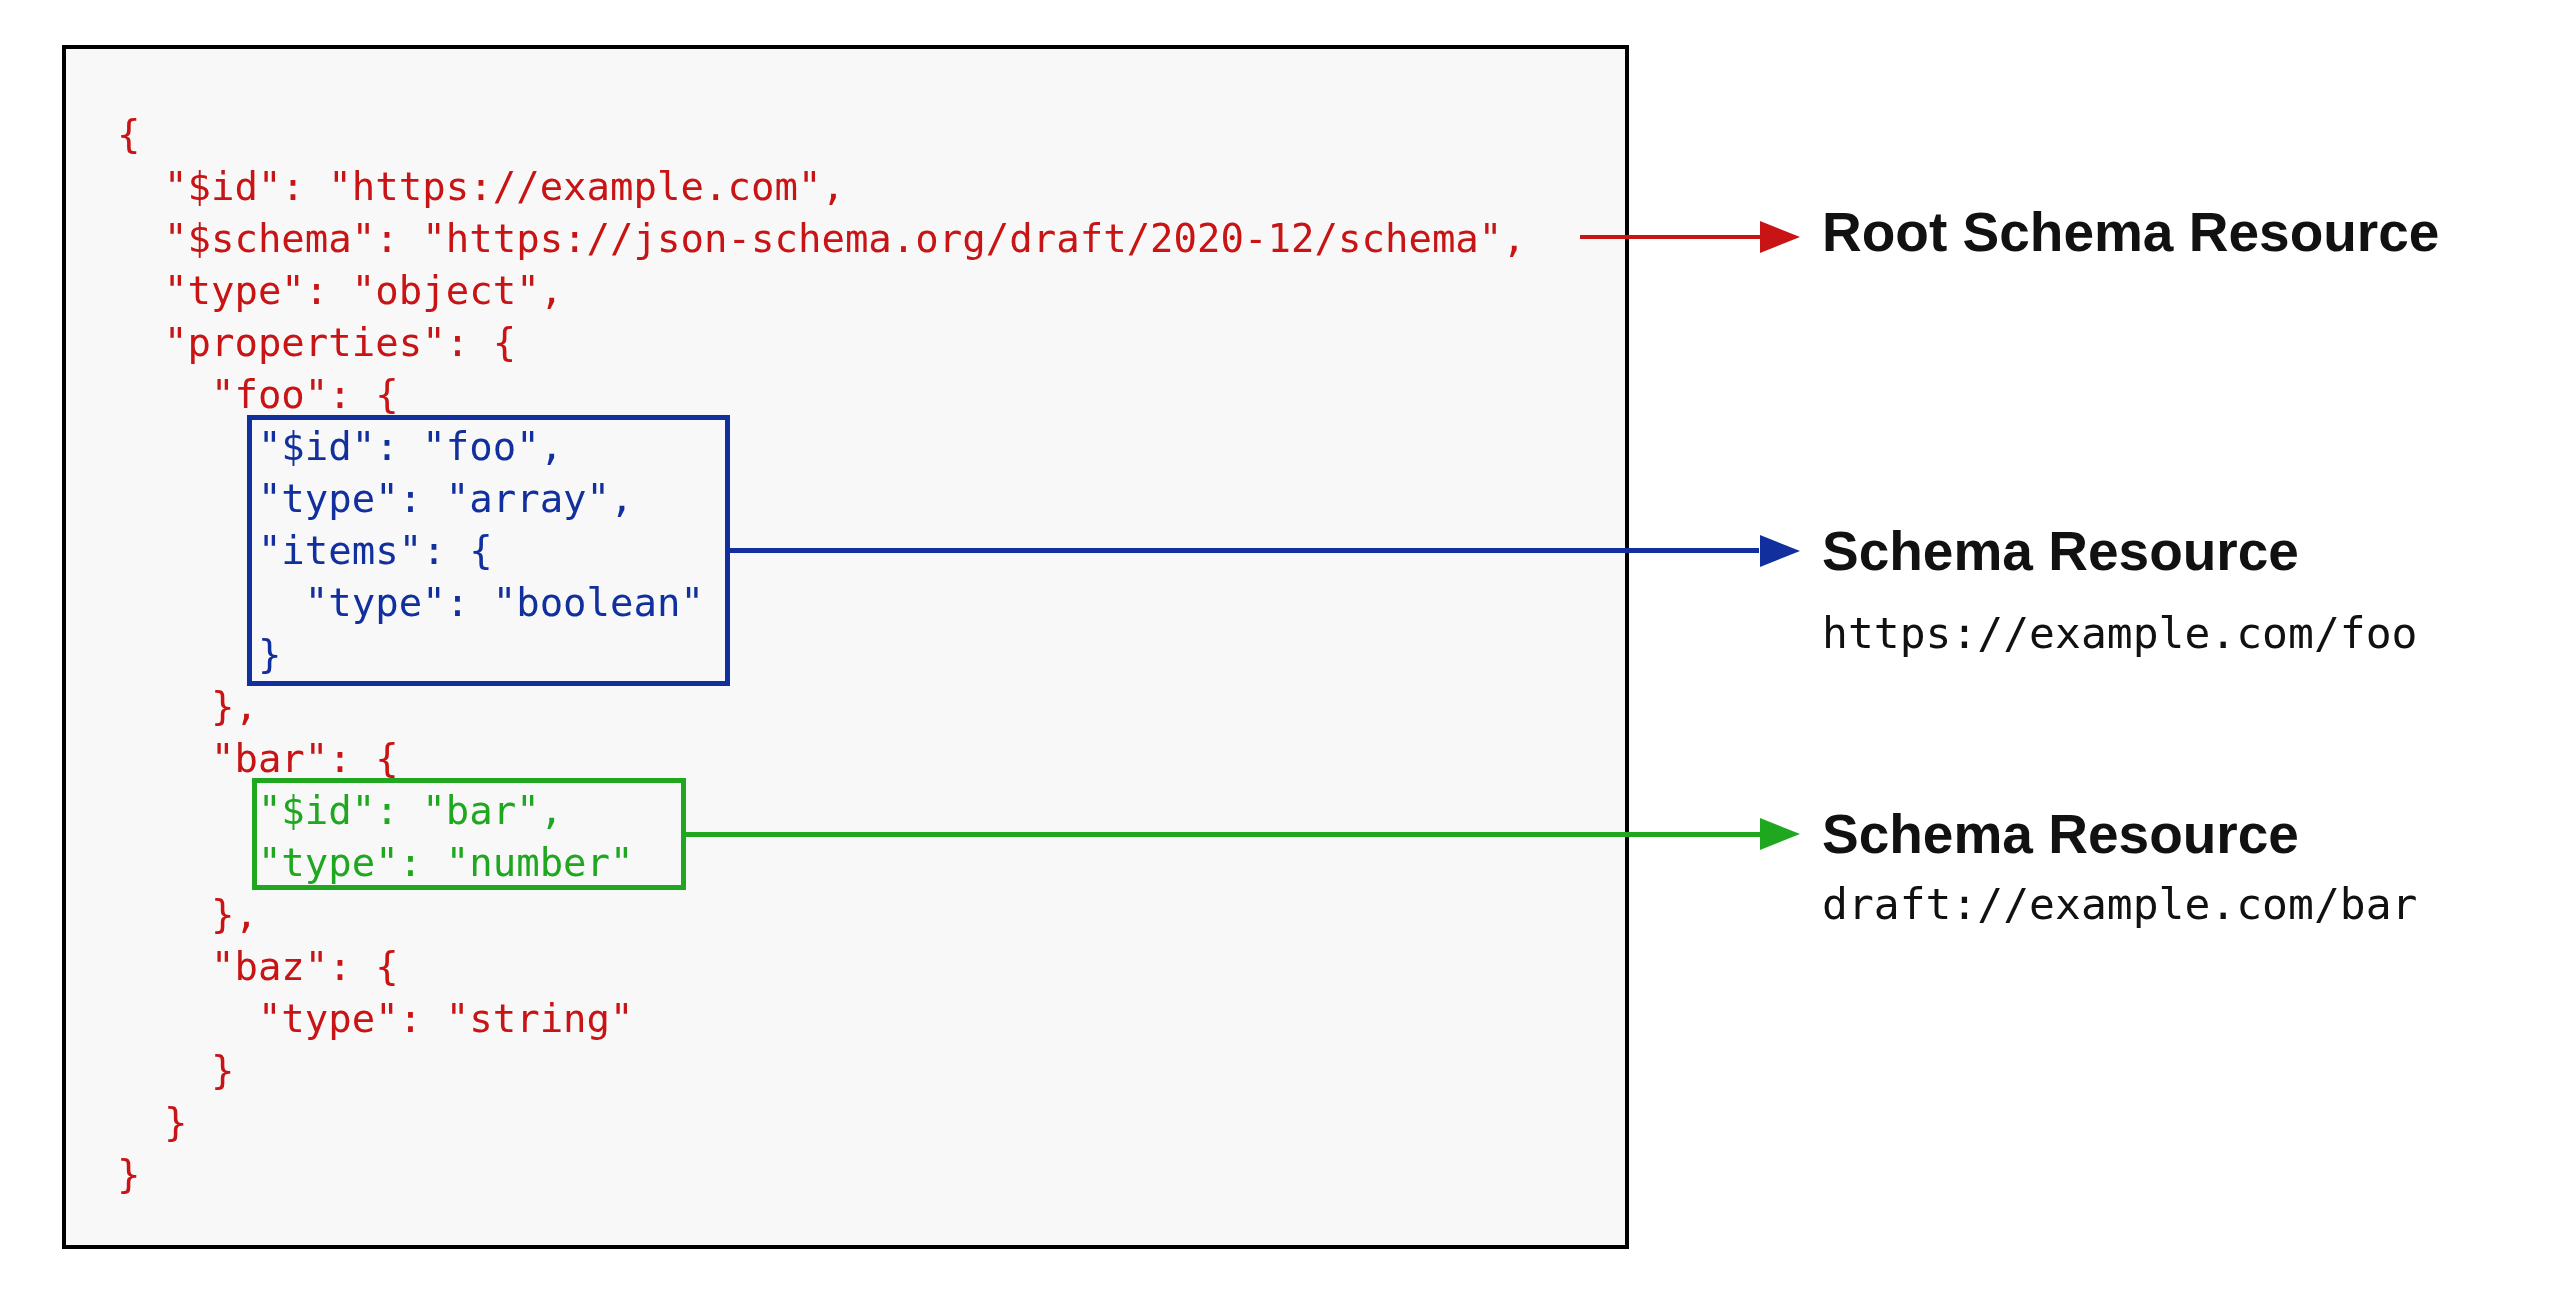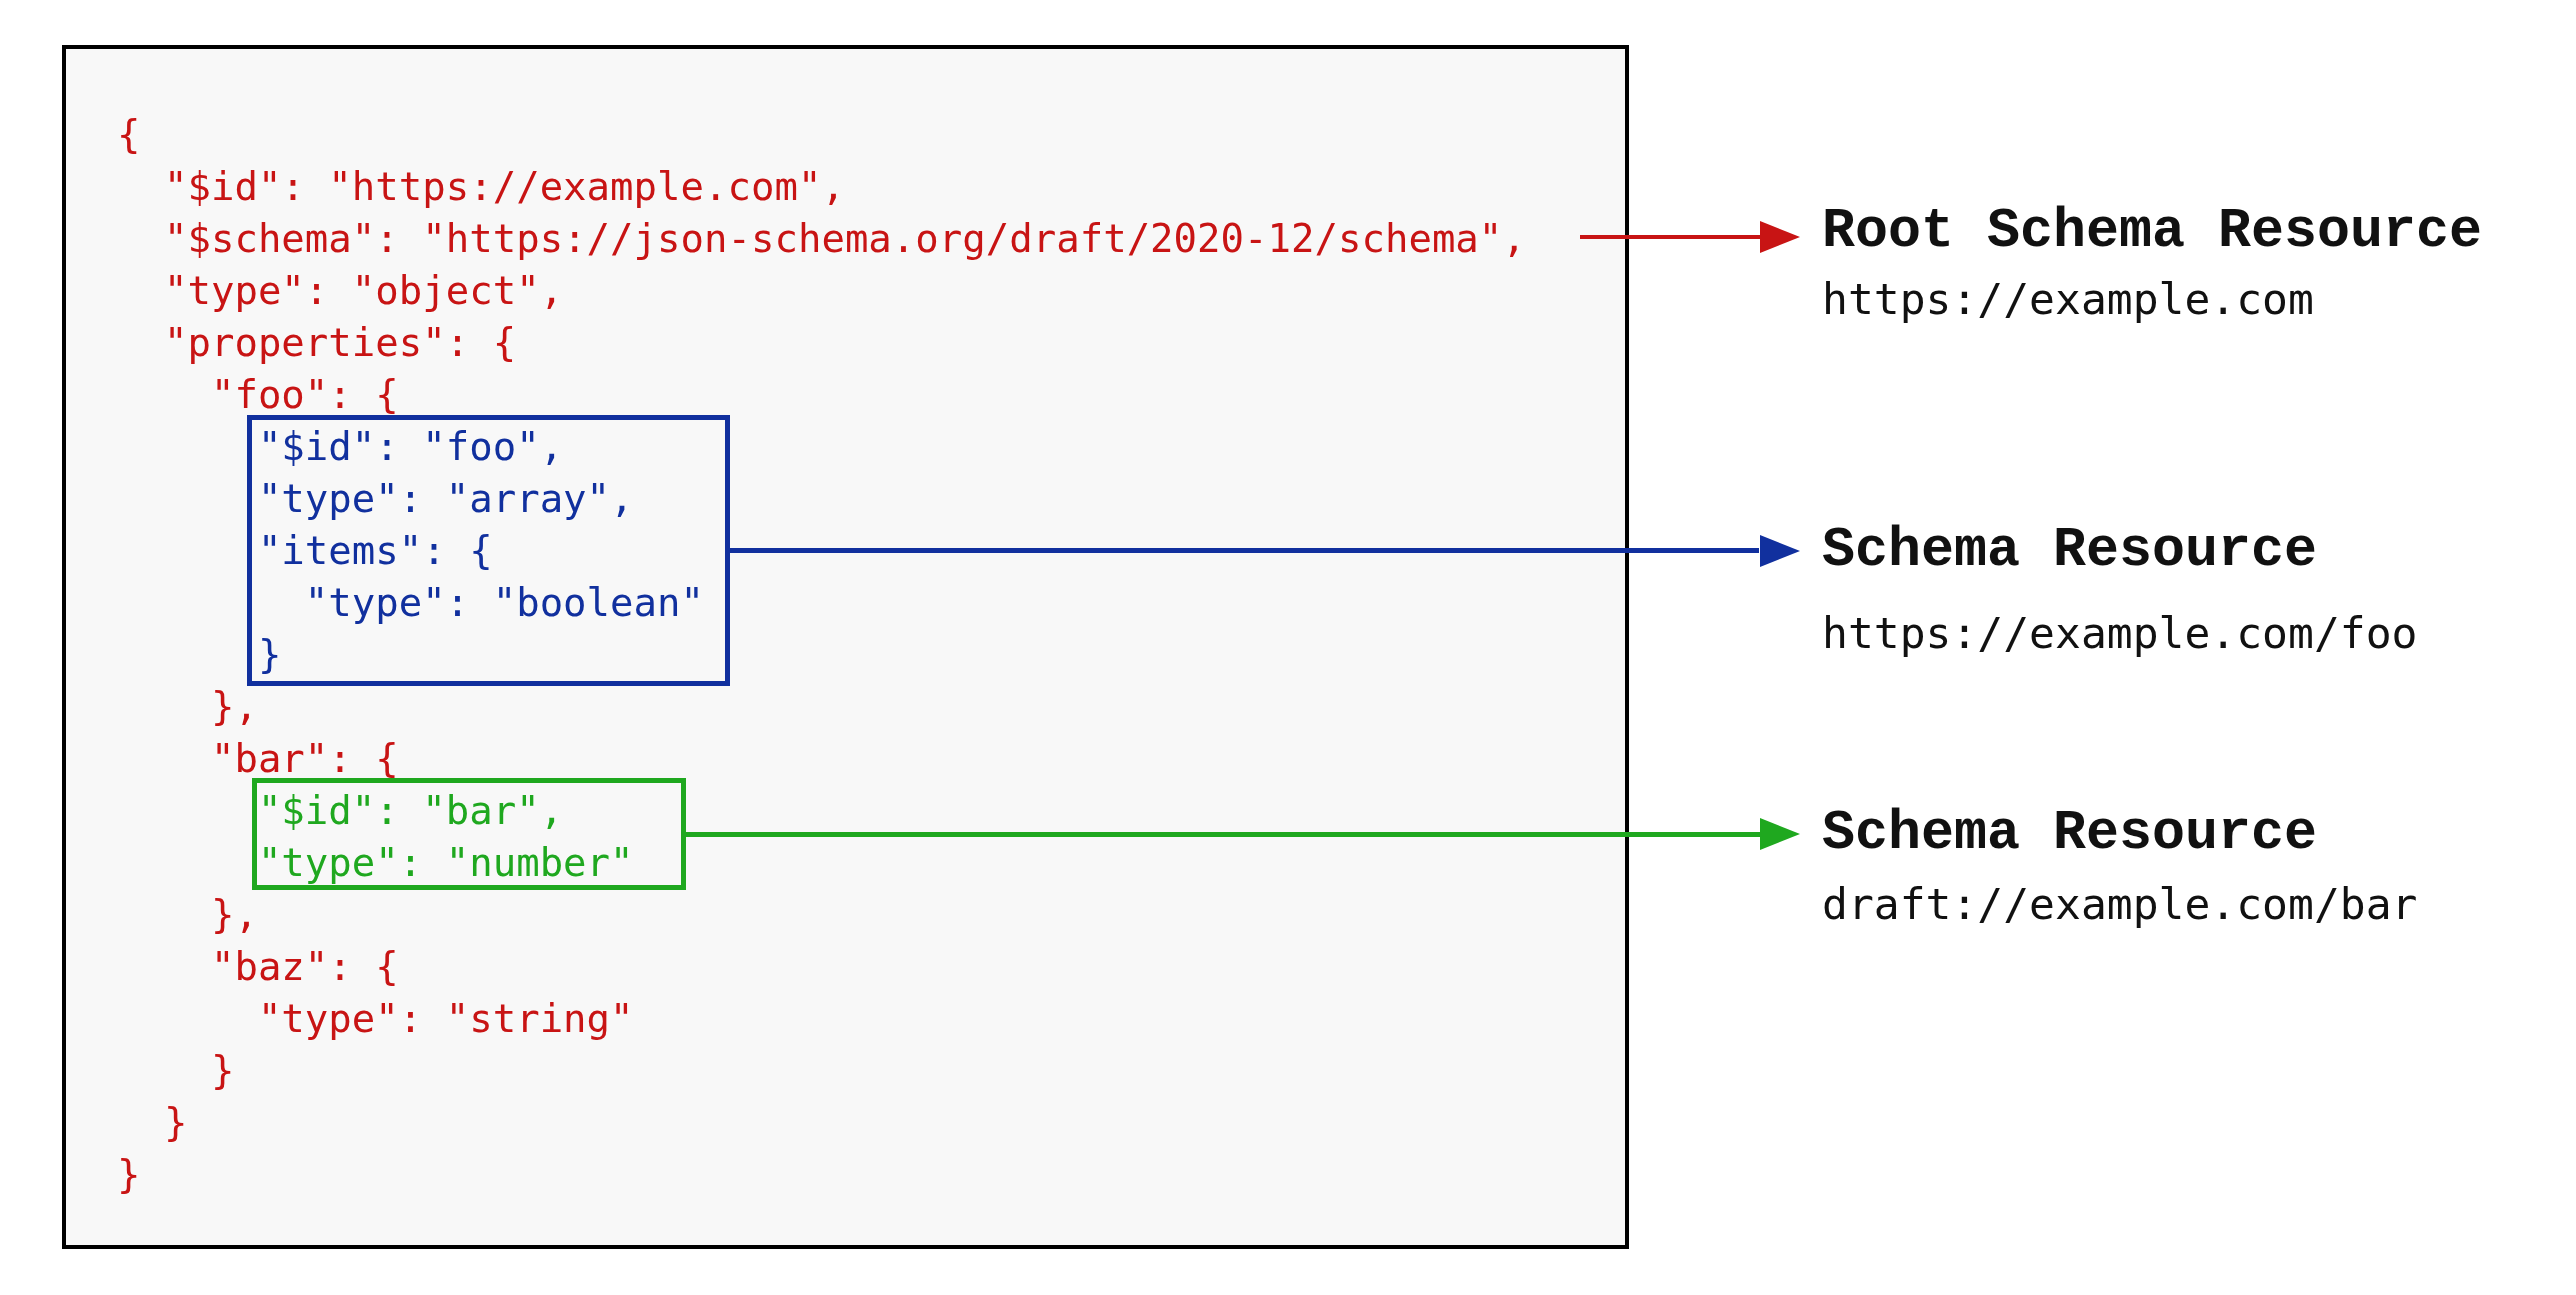--- a/index.html
+++ b/index.html
@@ -67,21 +67,21 @@
   }
   .arrow.red .shaft{left:1580px;top:235px;width:180px;background:var(--red);height:4.3px;}
   .arrow.red .head{left:1760px;top:221px;border-left:40px solid var(--red);}
   .arrow.blue .shaft{left:730px;top:548px;width:1029px;background:var(--blue);}
   .arrow.blue .head{left:1760px;top:535px;border-left:40px solid var(--blue);}
   .arrow.green .shaft{left:686px;top:832px;width:1074px;background:var(--green);}
   .arrow.green .head{left:1760px;top:818px;border-left:40px solid var(--green);}
   
   .annotation{position:absolute;left:1822px;}
   .annotation .title{
-    font-family:Liberation Mono, monospace;
+    font-family:Liberation Sans, sans-serif;
     font-weight:700;
     font-size:55px;
     line-height:58px;
     color:var(--label-text);
     white-space:nowrap;
   }
   .annotation .url{
     position:absolute;
     left:0;
     font-family:"DejaVu Sans Mono",monospace;
@@ -117,21 +117,20 @@
     <div class="shaft"></div>
     <div class="head"></div>
   </div>
   <div class="arrow green">
     <div class="shaft"></div>
     <div class="head"></div>
   </div>
 
   <div class="annotation root">
     <div class="title">Root Schema Resource</div>
-    <div class="url">https://example.com</div>
   </div>
   <div class="annotation foo">
     <div class="title">Schema Resource</div>
     <div class="url">https://example.com/foo</div>
   </div>
   <div class="annotation bar">
     <div class="title">Schema Resource</div>
     <div class="url">draft://example.com/bar</div>
   </div>
 

